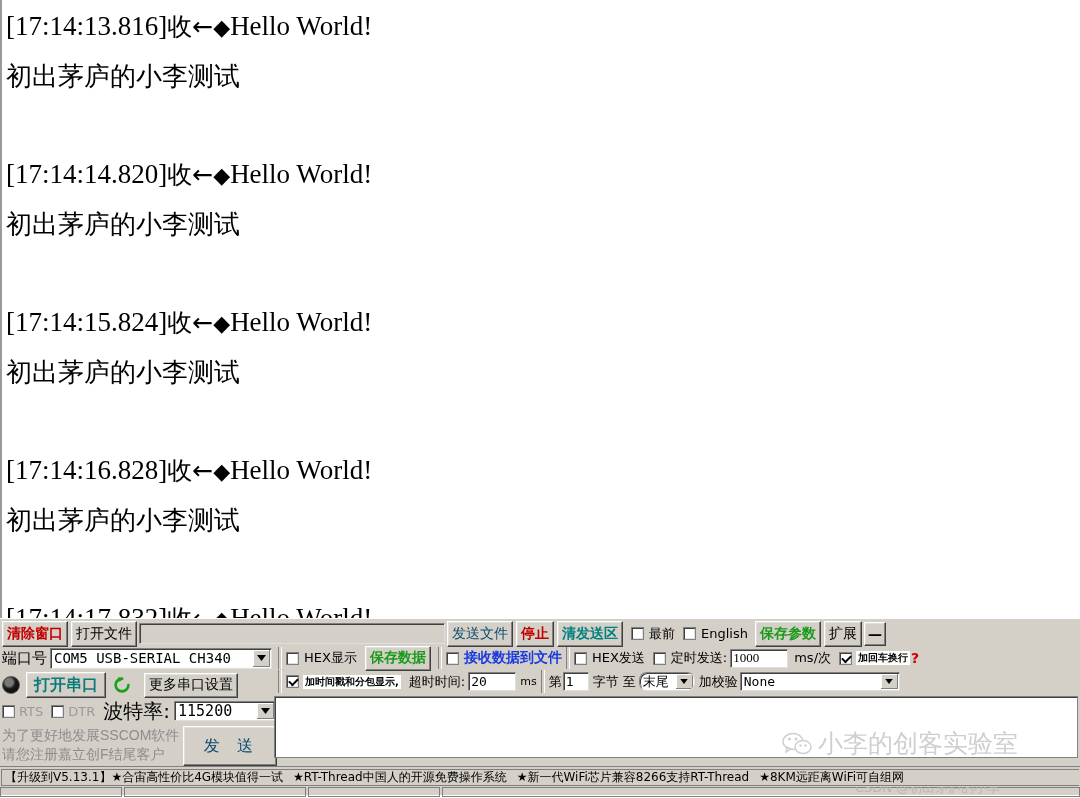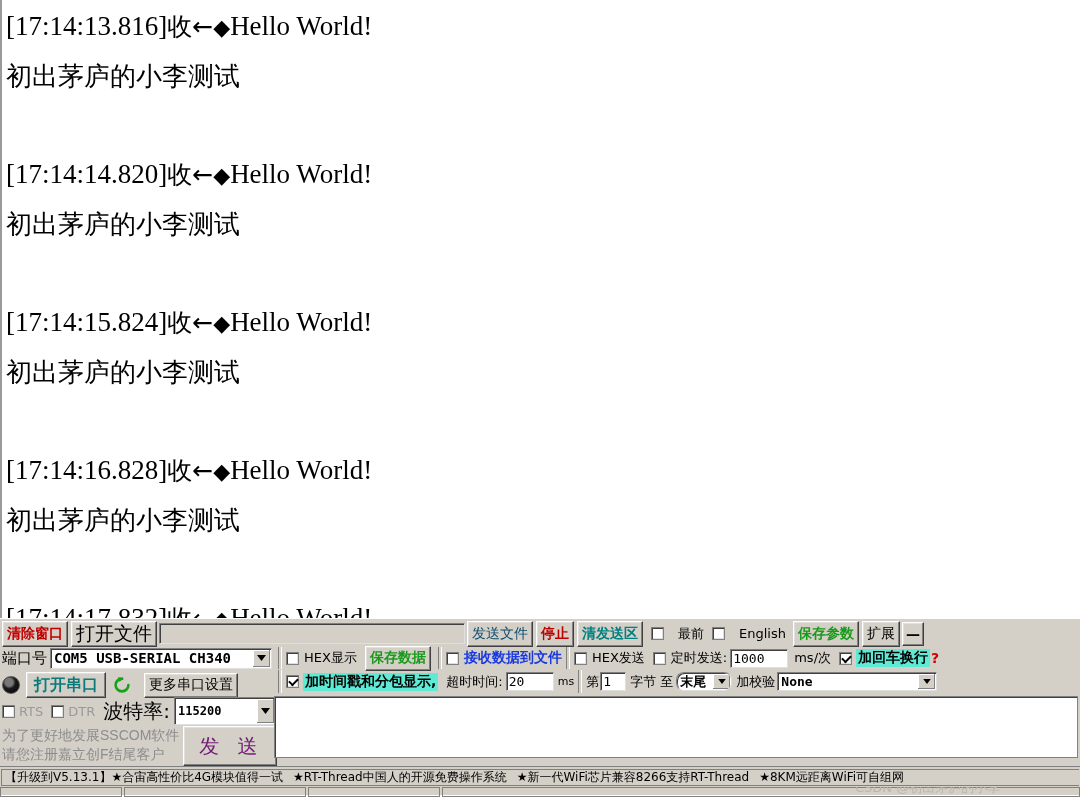--- a/index.html
+++ b/index.html
@@ -93,21 +93,20 @@
     font-size: 13px;
     box-sizing: border-box;
     display: flex;
     align-items: center;
     justify-content: space-between;
     padding-left: 3px;
     color: #000;
     font-family: "DejaVu Sans Mono", "Liberation Mono", monospace;
     white-space: nowrap;
     overflow: hidden;
-    font-weight: bold;
   }
   .combo-arrow {
     width: 17px;
     align-self: stretch;
     background: #d4d0c8;
     box-shadow: inset -1px -1px 0 #808080, inset 1px 1px 0 #ffffff;
     margin: 1px 1px 1px 0;
     display: flex; align-items: center; justify-content: center;
     flex: 0 0 17px;
   }
@@ -148,26 +147,26 @@
   .row-top {
     height: 28px;
     display: flex;
     align-items: center;
     gap: 0px;
     padding: 2px 0 0 2px;
     box-sizing: border-box;
     border-top: 1px solid #ffffff;
   }
   .btn-clear { color: #c00000; font-weight: bold; height: 22px; margin-right: 3px; font-size: 14px; }
-  .btn-openfile { height: 22px; margin-right: 2px; font-size: 19px; }
+  .btn-openfile { height: 22px; margin-right: 2px; font-size: 14px; }
   .path-box { height: 21px; flex: 0 0 306px; background:#d4d0c8; }
   .btn-sendfile { height: 22px; color: #0c4a6e; margin-left: 2px; font-size: 14px;}
   .btn-stop { height: 22px; color: #c00000; font-weight: bold; margin-left: 3px; font-size: 14px;}
   .btn-clearsend { height: 22px; color: #008080; font-weight: bold; margin-left: 3px; font-size: 14px;}
-  .chk-wrap { display: inline-flex; align-items: center; gap: 14px; margin-left: 8px; }
+  .chk-wrap { display: inline-flex; align-items: center; gap: 5px; margin-left: 8px; }
   .btn-saveparam { height: 22px; color: #1a9a1a; font-weight: bold; margin-left: 7px; font-size: 14px;}
   .btn-ext { height: 22px; margin-left: 3px; font-size: 14px;}
   .btn-min { height: 22px; margin-left: 2px; font-size: 14px; font-weight: bold; width: 20px; padding: 0;}
 
   
   .lower {
     display: flex;
     flex: 1 1 auto;
     align-items: stretch;
   }
@@ -204,49 +203,49 @@
     flex: 0 0 18px;
   }
   .btn-openport { color: #0a7a7a; font-weight: bold; font-size: 16px; height: 24px; padding: 0 7px; }
   .refresh-ico { width: 20px; flex: 0 0 20px; display:flex; align-items:center; justify-content:center;}
   .btn-moresettings { height: 21px; font-size: 14px; margin-left: 6px; }
 
   .baud-row {
     display: flex; align-items: center; gap: 4px;
     height: 22px; margin-top: 2px;
   }
-  .combo-baud { width: 102px; height: 28px; flex: 0 0 102px; font-size:12px;}
+  .combo-baud { width: 102px; height: 20px; flex: 0 0 102px; font-size:15px;}
 
   .reg-row {
     display: flex; align-items: stretch; gap: 4px;
     margin-top: 4px; height: 40px;
   }
   .reg-note {
     flex: 1 1 auto;
     font-size: 14px;
     line-height: 19px;
     color: #8d8d8d;
     font-family: Liberation Sans, sans-serif;
     white-space: nowrap;
   }
   .btn-send {
     width: 82px; flex: 0 0 82px;
-    color: #701a75;
-    font-size: 20px;
+    color: #0c4a6e;
+    font-size: 16px;
     letter-spacing: 6px;
     padding-left: 6px;
   }
 
   
   .r-row1 { display: flex; align-items: center; height: 22px; margin-top: 1px; gap: 0;}
   .r-row2 { display: flex; align-items: center; height: 23px; margin-top: 1px; gap: 0;}
   .vsep { width: 2px; align-self: stretch; border-left: 1px solid #808080; border-right: 1px solid #ffffff; margin: 0 4px; }
   .btn-savedata { height: 21px; color: #1a9a1a; font-weight: bold; margin: 0 3px; font-size: 14px;}
   .link-blue { color: #1a3ae0; font-weight: bold; font-size:14px; }
-  .hl-yellow { background: #5eead4; padding: 0 2px; font-weight: bold; font-size: 14px;}
+  .hl-yellow { background: #ffffff; padding: 0 2px; font-weight: bold; font-size: 10px;}
   .tb-small { width: 48px; height: 19px; }
   .tb-1000 { width: 58px; height: 19px; }
   .tb-num1 { width: 26px; height: 19px; }
   .combo-end { width: 56px; height: 19px; font-size: 13px;}
   .combo-check { width: 160px; height: 19px; font-size: 13px;}
   .qmark { color: #d00000; font-weight: bold; font-size: 14px; margin-left: 1px; font-family: "DejaVu Sans", sans-serif;}
 
   .send-area {
     margin-top: 3px;
     height: 62px;
@@ -406,21 +405,21 @@
           <span class="lbl" style="margin-left:5px;">HEX显示</span>
           <div class="btn btn-savedata" style="margin-left:8px;">保存数据</div>
           <div class="vsep"></div>
           <span class="cb"></span>
           <span class="lbl link-blue" style="margin-left:5px;">接收数据到文件</span>
           <div class="vsep"></div>
           <span class="cb"></span>
           <span class="lbl" style="margin-left:5px;">HEX发送</span>
           <span class="cb" style="margin-left:8px;"></span>
           <span class="lbl" style="margin-left:5px;">定时发送:</span>
-          <div class="textbox tb-1000" style="margin-left:3px;">1000</div>
+          <div class="textbox tb-1000" style="margin-left:3px;font-family:Liberation Serif, serif;">1000</div>
           <span class="lbl" style="margin-left:6px;">ms/次</span>
           <span class="cb checked" style="margin-left:8px;"></span>
           <span class="lbl hl-yellow" style="margin-left:4px;">加回车换行</span>
           <span class="qmark">?</span>
         </div>
 
         <div class="r-row2">
           <div class="vsep"></div>
           <span class="cb checked"></span>
           <span class="lbl hl-yellow" style="margin-left:4px;">加时间戳和分包显示,</span>
@@ -448,20 +447,32 @@
                 </svg>
             </span>
           </div>
         </div>
 
         <div class="send-area"></div>
       </div>
     </div>
   </div>
 
+  <div class="wm-wechat">
+    <svg width="30" height="24" viewBox="0 0 30 24">
+      <ellipse cx="11" cy="9.5" rx="10" ry="8" fill="none" stroke="#cfcfcf" stroke-width="1.4"></ellipse>
+      <polygon points="5,15 4,20 9,17" fill="none" stroke="#cfcfcf" stroke-width="1.4"></polygon>
+      <ellipse cx="21" cy="15" rx="8" ry="6.5" fill="#ffffff" stroke="#cfcfcf" stroke-width="1.4"></ellipse>
+      <circle cx="7.5" cy="7" r="1.5" fill="#cfcfcf"></circle>
+      <circle cx="14" cy="7" r="1.5" fill="#cfcfcf"></circle>
+      <circle cx="18.5" cy="13.5" r="1.2" fill="#cfcfcf"></circle>
+      <circle cx="23.5" cy="13.5" r="1.2" fill="#cfcfcf"></circle>
+    </svg>
+    <span>小李的创客实验室</span>
+  </div>
   <div class="wm-csdn">CSDN @初出茅庐的小李</div>
 
   <div class="ticker">
     <div class="ticker-inner" id="ticker-inner">
         <span class="ticker-seg">【升级到V5.13.1】★合宙高性价比4G模块值得一试</span>
         <span class="ticker-seg">★RT-Thread中国人的开源免费操作系统</span>
         <span class="ticker-seg">★新一代WiFi芯片兼容8266支持RT-Thread</span>
         <span class="ticker-seg">★8KM远距离WiFi可自组网</span>
       </div>
   </div>

